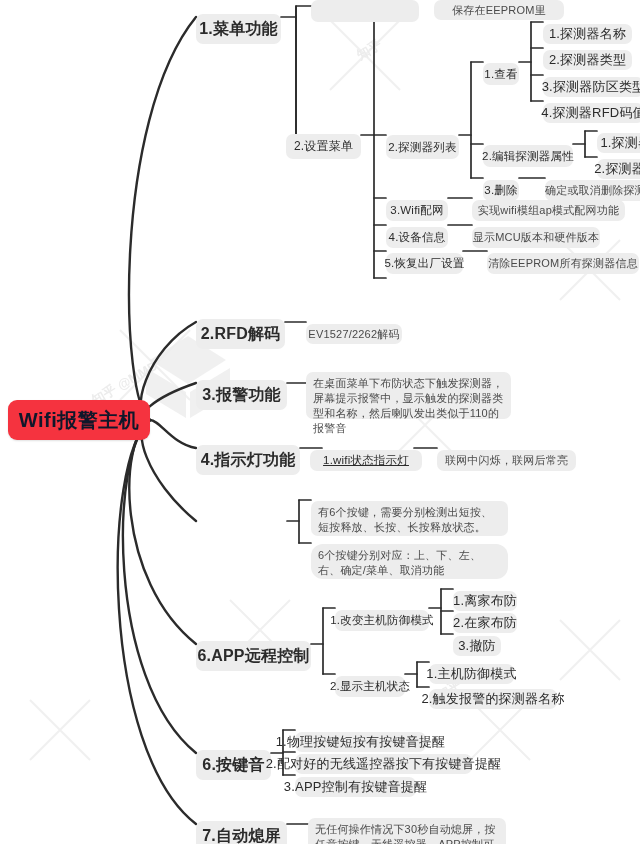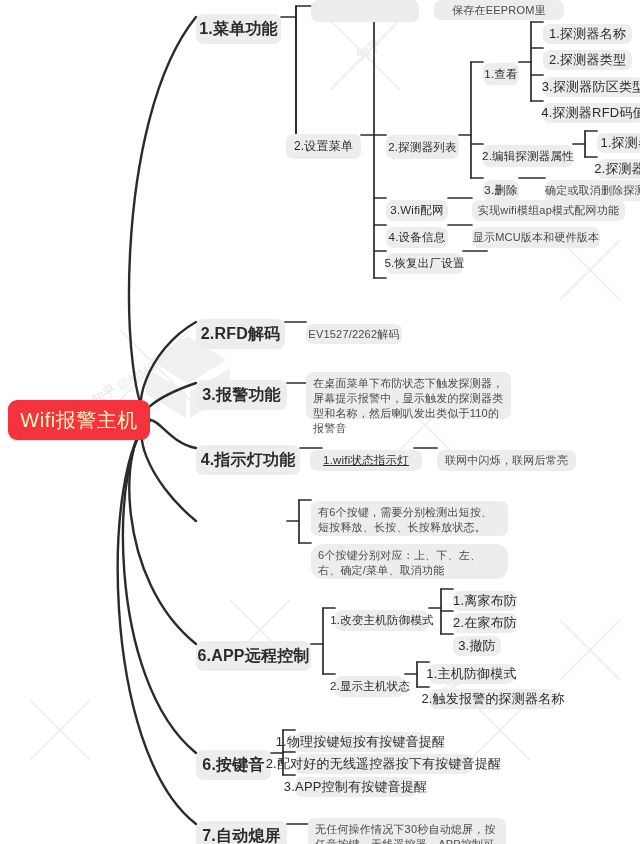--- a/index.html
+++ b/index.html
@@ -44,23 +44,23 @@
   }
   .node.wrap {
     white-space: normal;
     display: block;
     line-height: 1.35;
   }
   .root {
     position: absolute;
     background: #f5333f;
     border-radius: 9px;
-    color: #fef9c3;
+    color: #0f172a;
     font-size: 20px;
-    font-weight: 400;
+    font-weight: 700;
     display: flex;
     align-items: center;
     justify-content: center;
     letter-spacing: .5px;
     box-shadow: 0 1px 2px rgba(0,0,0,.12);
   }
   .lvl1 { font-size: 16px; font-weight: 600; padding: 5px 10px; }
   .lvl2 { font-size: 12px; padding: 4px 7px; }
   .lvl3 { font-size: 11.5px; padding: 3px 6px; }
   .leaf { font-size: 13px; padding: 3px 6px; }
@@ -252,20 +252,23 @@
   <div class="node lvl3" style="left:386px; top:215px; width:62px; height:21px;">
     <span>4.设备信息</span>
   </div>
   <div class="node note" style="left:472px; top:215px; width:128px; height:21px;">
     <span>显示MCU版本和硬件版本</span>
   </div>
 
   <div class="node lvl3" style="left:386px; top:241px; width:77px; height:21px;">
     <span>5.恢复出厂设置</span>
   </div>
+  <div class="node note" style="left:487px; top:241px; width:152px; height:21px;">
+    <span>清除EEPROM所有探测器信息</span>
+  </div>
 
 
   <div class="node lvl1" style="left:196px; top:307px; width:89px; height:30px;">
     <span>2.RFD解码</span>
   </div>
   <div class="node note" style="left:306px; top:312px; width:96px; height:20px;">
     <span>EV1527/2262解码</span>
   </div>
 
   <div class="node lvl1" style="left:196px; top:368px; width:91px; height:30px;">

